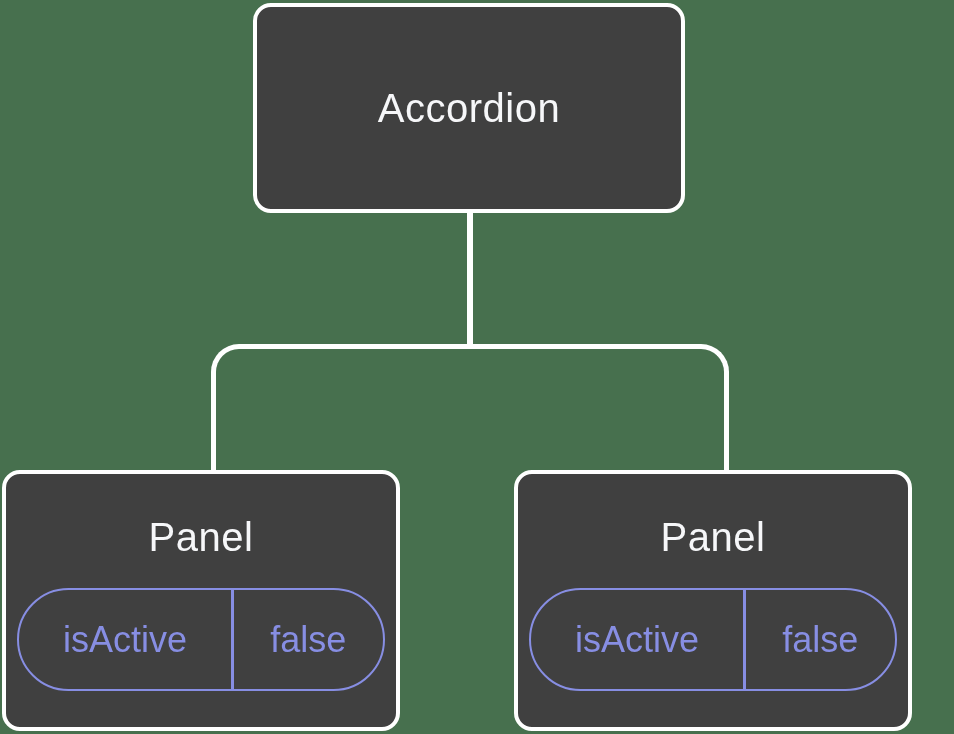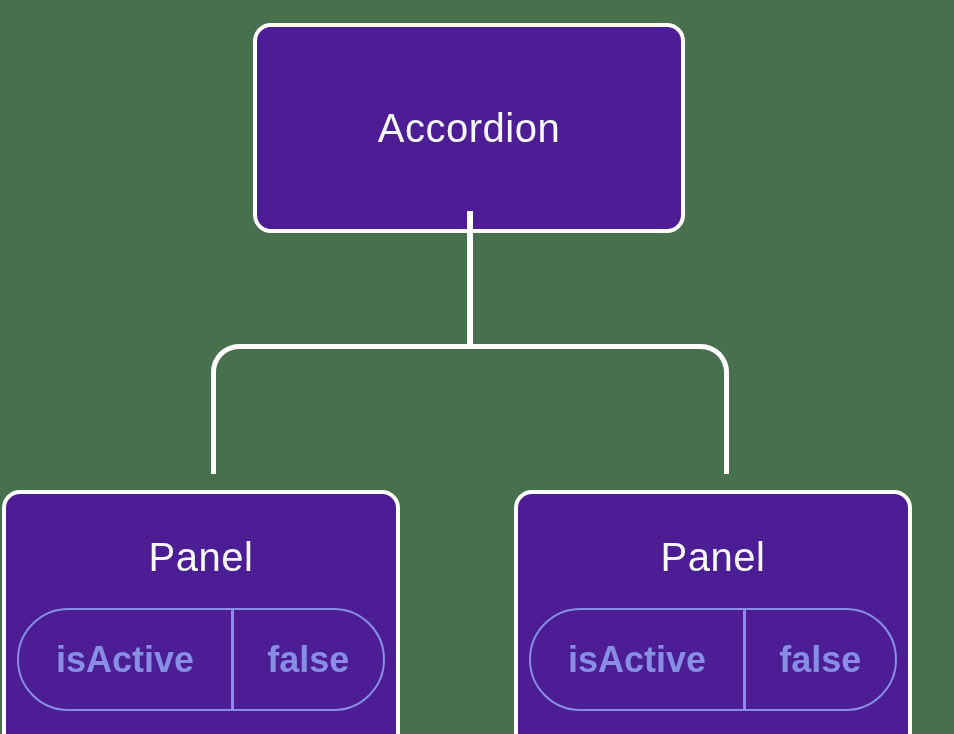--- a/index.html
+++ b/index.html
@@ -14,24 +14,23 @@
   }
   .stage {
     position: relative;
     width: 954px;
     height: 734px;
     background: #47704E;
   }
   .node {
     position: absolute;
     box-sizing: border-box;
-    background: #4c1d95;
+    background: #404040;
     border: 4px solid #FFFFFF;
     border-radius: 18px;
-    margin-top: 20px;
   }
   .node-root {
     left: 253px;
     top: 3px;
     width: 432px;
     height: 210px;
     display: flex;
     align-items: center;
     justify-content: center;
   }
@@ -89,21 +88,21 @@
     display: flex;
     align-items: stretch;
     overflow: hidden;
   }
   .pill-cell {
     display: flex;
     align-items: center;
     justify-content: center;
     color: #878EE3;
     font-size: 36px;
-    font-weight: 700;
+    font-weight: 400;
   }
   .pill-key   { width: 212px; }
   .pill-value { flex: 1; }
   .pill-divider {
     width: 2.5px;
     background: #878EE3;
   }
 </style>
 </head>
 <body>

